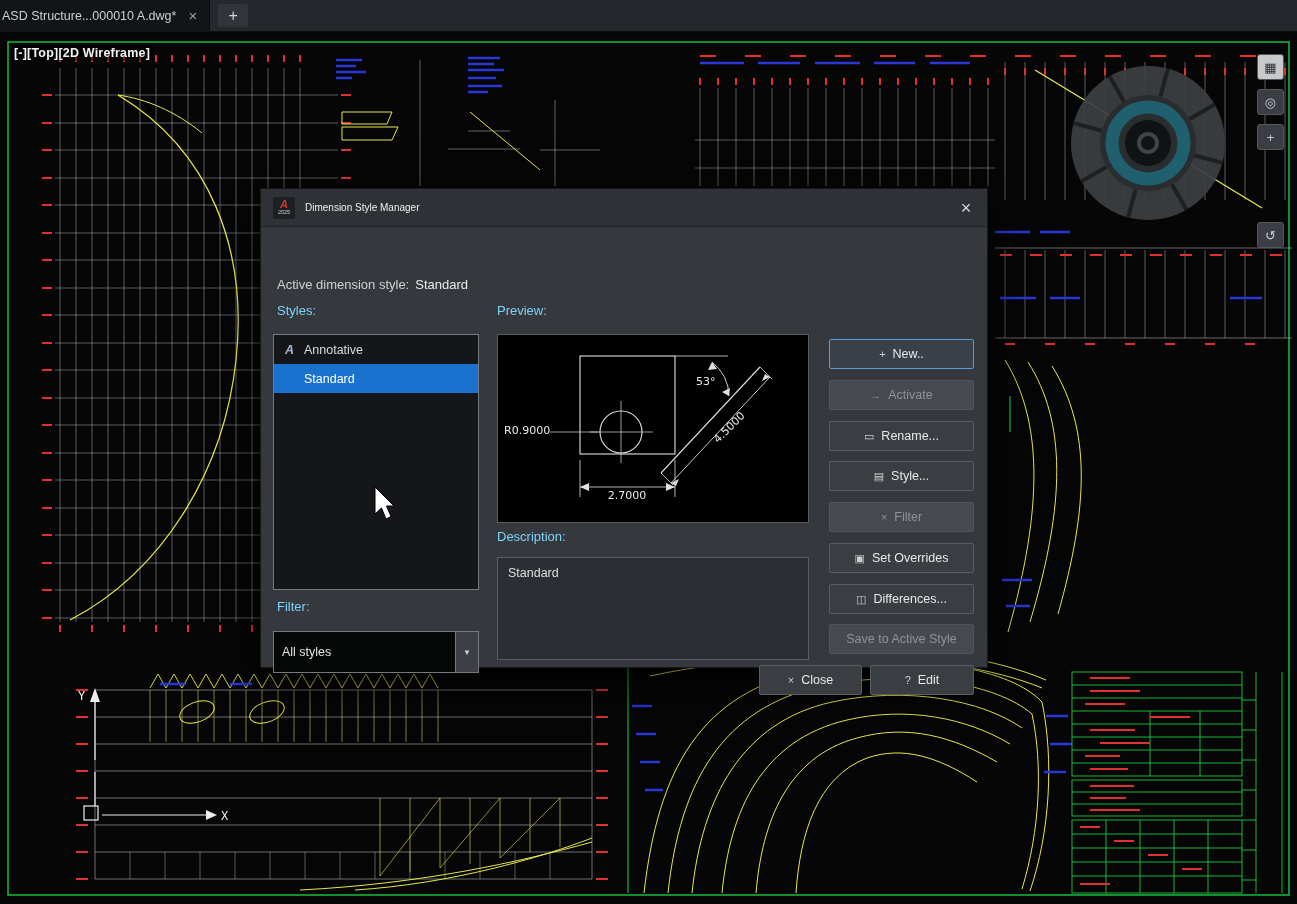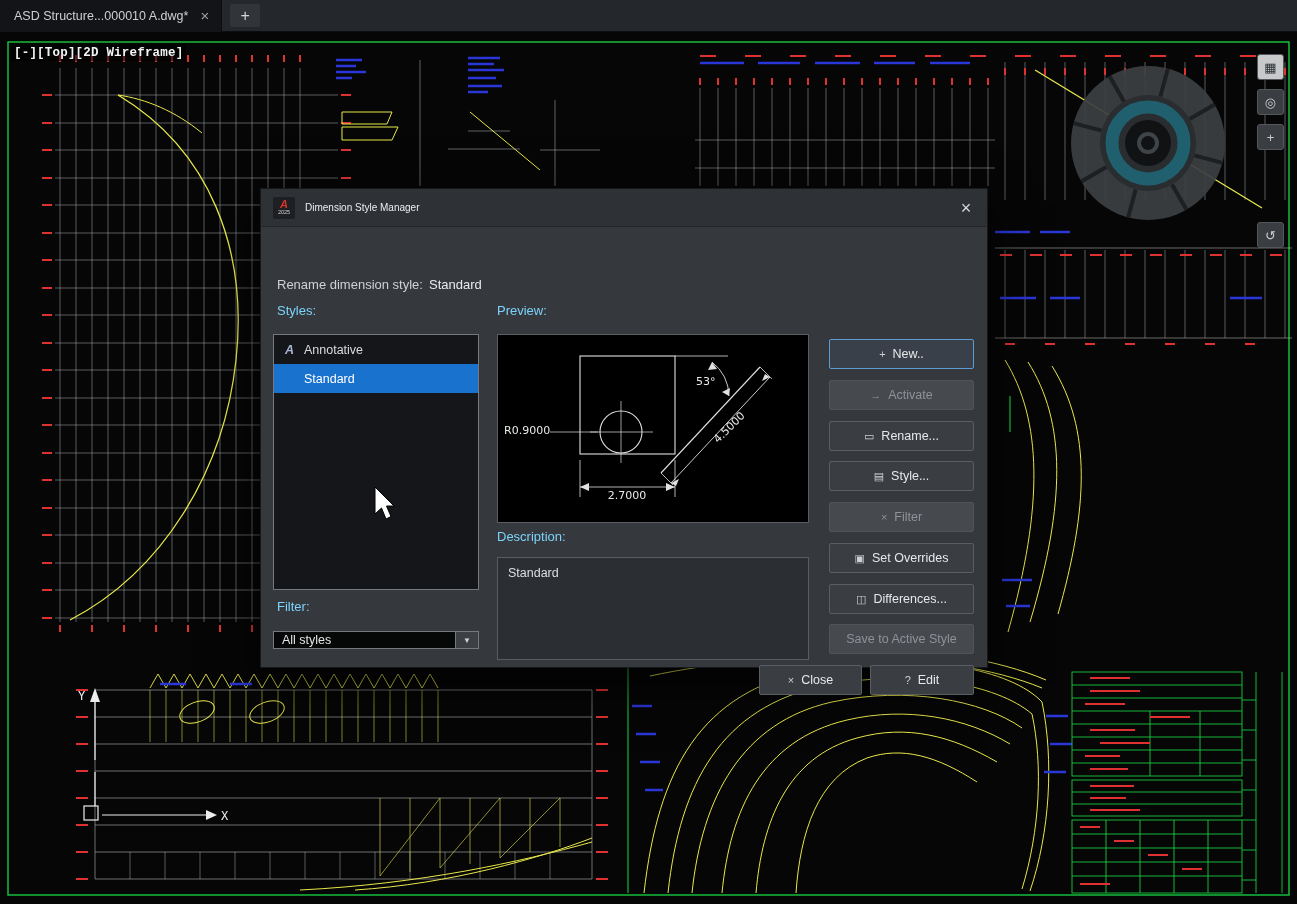--- a/index.html
+++ b/index.html
@@ -3,30 +3,30 @@
 <meta charset="utf-8">
 <style>
   *{margin:0;padding:0;box-sizing:border-box}
   html,body{width:1297px;height:904px;background:#000;overflow:hidden;
     font-family:"Liberation Sans",sans-serif;position:relative}
 
   
   .tabbar{position:absolute;top:0;left:0;width:100%;height:32px;background:#24272b;
     display:flex;align-items:center;z-index:6;border-bottom:1px solid #0c0e10}
   .tab{height:32px;display:flex;align-items:center;gap:12px;background:#121417;
-    padding:0 12px 0 14px;color:#cdd0d3;font-size:12.5px;border-right:1px solid #0b0d0f}
+    padding:0 12px 0 2px;color:#cdd0d3;font-size:12.5px;border-right:1px solid #0b0d0f}
   .tab-close{color:#9aa0a5;font-size:15px;line-height:1}
   .newtab{width:30px;height:23px;margin-left:8px;background:#31353a;border-radius:2px;
     display:flex;align-items:center;justify-content:center;color:#d2d5d8;font-size:16px}
 
   
   .cad{position:absolute;left:0;top:0;z-index:1}
   .vp-label{position:absolute;left:11px;top:45px;z-index:3;color:#f2f3f4;font-size:12.5px;
     font-weight:bold;background:rgba(0,0,0,.55);padding:1px 3px;letter-spacing:.2px;
-    font-family:Liberation Mono, monospace}
+    font-family:Liberation Sans, sans-serif}
   .canvas-controls{position:absolute;right:13px;top:54px;z-index:3;display:flex;
     flex-direction:column;gap:9px}
   .cbtn{width:27px;height:26px;background:#3a3e42;border:1px solid #54585c;border-radius:3px;
     color:#c9ccd0;display:flex;align-items:center;justify-content:center;font-size:13px}
   .cbtn.lit{background:#c7c9cb;color:#2b2e31}
   .cbtn.gap{margin-top:63px}
 
   
   .dialog{position:absolute;left:260px;top:188px;width:728px;height:480px;background:#35383c;
     border:1px solid #17181a;box-shadow:0 16px 46px rgba(0,0,0,.7);z-index:10;color:#d4d6d9}
@@ -44,21 +44,21 @@
   .active-row{position:absolute;left:16px;top:50px;color:#cfd2d5}
   .active-row b{color:#e9ebed;font-weight:normal;margin-left:6px}
 
   .listbox{position:absolute;left:12px;top:107px;width:206px;height:256px;background:#141619;
     border:1px solid #75787c}
   .list-item{height:29px;display:flex;align-items:center;gap:7px;padding-left:8px;
     color:#d9dbde;font-size:12.5px}
   .list-item .ic{width:15px;text-align:center;color:#aab6d6;font-weight:bold;font-style:italic}
   .list-item.selected{background:#1a72cf;color:#fff;padding-left:30px}
 
-  .dropdown{position:absolute;left:12px;top:404px;width:206px;height:18px;background:#060707;
+  .dropdown{position:absolute;left:12px;top:404px;width:206px;height:42px;background:#060707;
     border:1px solid #75787c;display:flex;align-items:center}
   .dropdown .val{flex:1;padding-left:8px;color:#e2e4e6;font-size:12.5px}
   .dropdown .arrow{width:23px;align-self:stretch;background:#3c3f43;border-left:1px solid #75787c;
     display:flex;align-items:center;justify-content:center;color:#cfd2d5;font-size:8px}
 
   .preview-box{position:absolute;left:236px;top:107px;width:312px;height:189px;background:#000;
     border:1px solid #595c60}
   .pv-label{position:absolute;color:#e8e9ea;font-size:11px;font-family:"DejaVu Sans",sans-serif;
     white-space:nowrap}
 
@@ -228,21 +228,21 @@
       <span class="yr">2025</span>
     </div>
     <span class="dlg-title-text">Dimension Style Manager</span>
     <div class="dlg-close">
       <span>×</span>
     </div>
   </div>
 
   <div class="dlg-body">
     <div class="active-row">
-      <span>Rename dimension style:</span><b>Standard</b>
+      <span>Active dimension style:</span><b>Standard</b>
     </div>
 
     <span class="lbl" style="left:16px;top:76px">Styles:</span>
 
     <div class="listbox">
       <div class="list-item">
         <span class="ic">A</span>
         <span>Annotative</span>
       </div>
       <div class="list-item selected">

